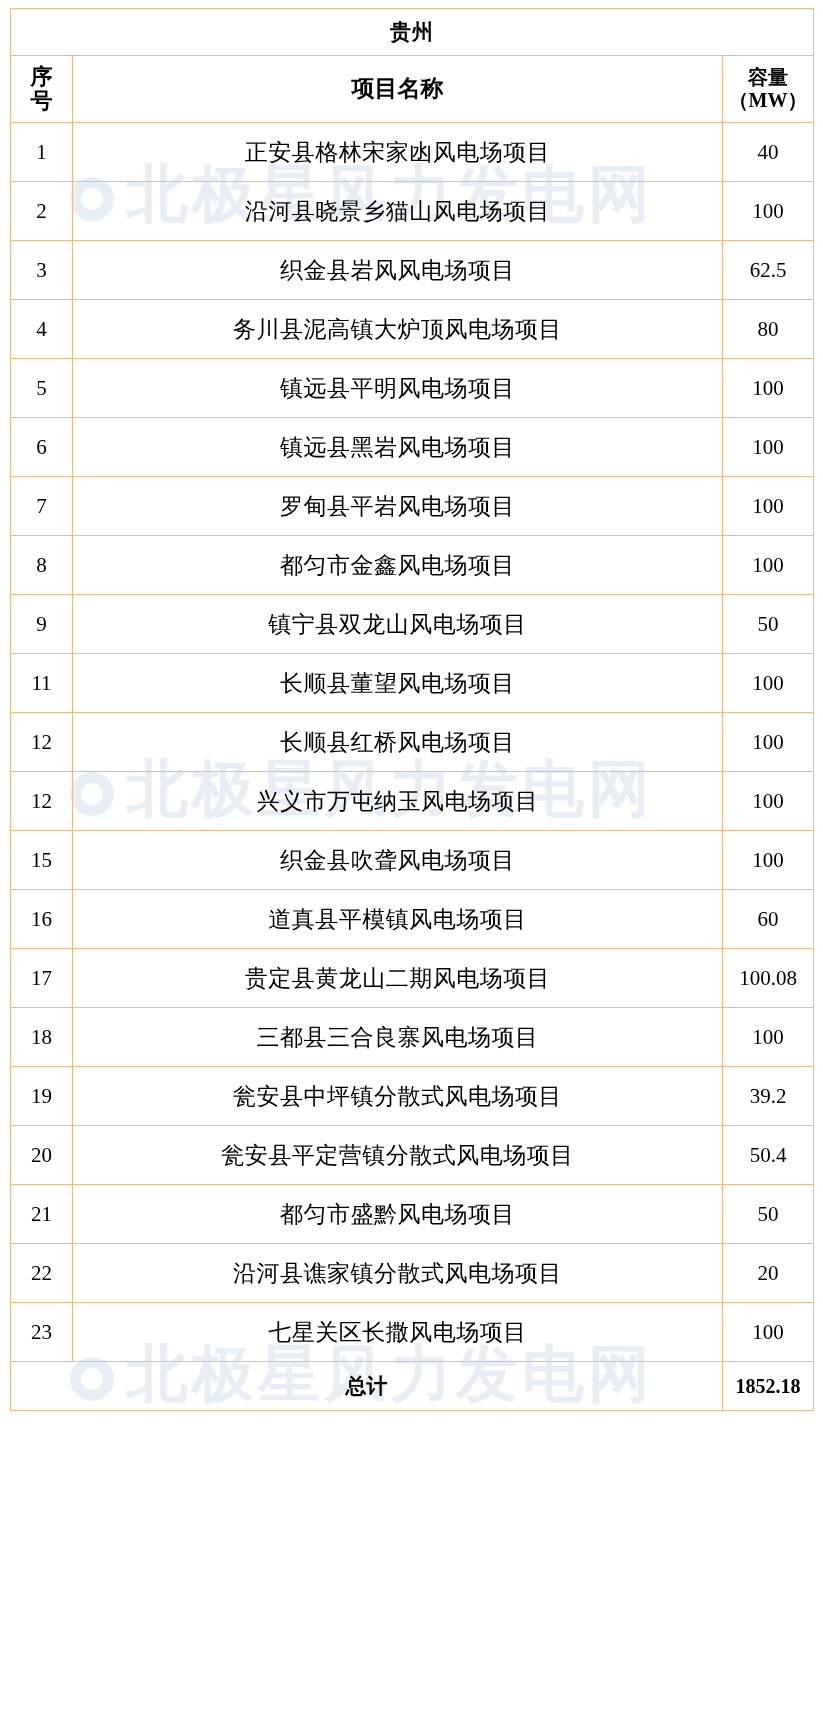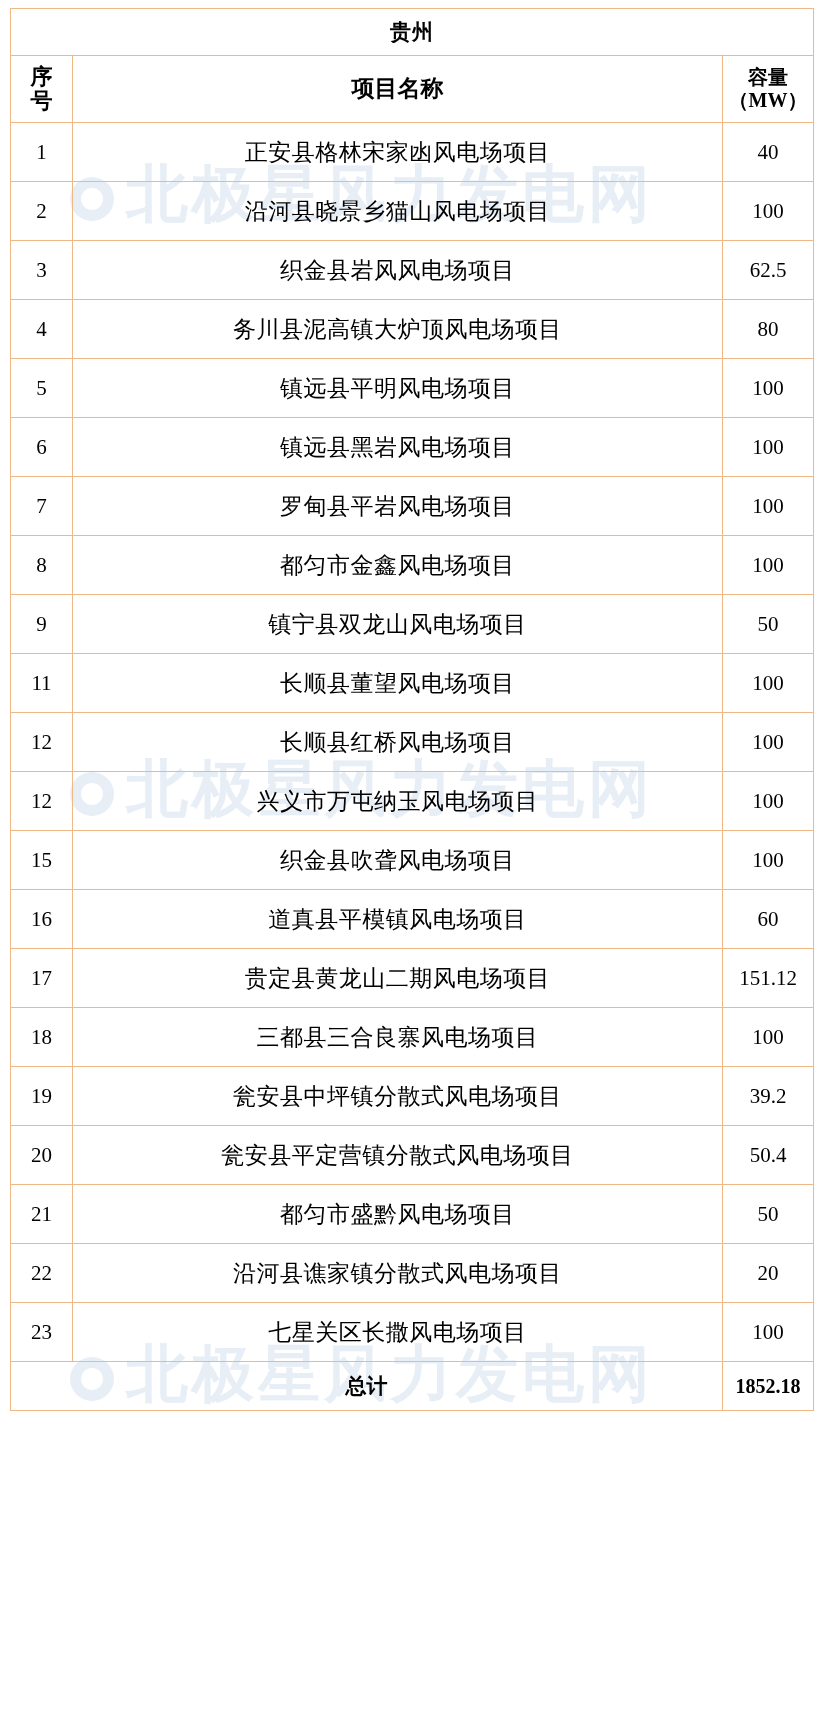--- a/index.html
+++ b/index.html
@@ -224,21 +224,21 @@
         <td class="cap">100</td>
       </tr>
       <tr class="data-row">
         <td class="idx">16</td>
         <td class="name">道真县平模镇风电场项目</td>
         <td class="cap">60</td>
       </tr>
       <tr class="data-row">
         <td class="idx">17</td>
         <td class="name">贵定县黄龙山二期风电场项目</td>
-        <td class="cap">151.12</td>
+        <td class="cap">100.08</td>
       </tr>
       <tr class="data-row">
         <td class="idx">18</td>
         <td class="name">三都县三合良寨风电场项目</td>
         <td class="cap">100</td>
       </tr>
       <tr class="data-row">
         <td class="idx">19</td>
         <td class="name">瓮安县中坪镇分散式风电场项目</td>
         <td class="cap">39.2</td>

